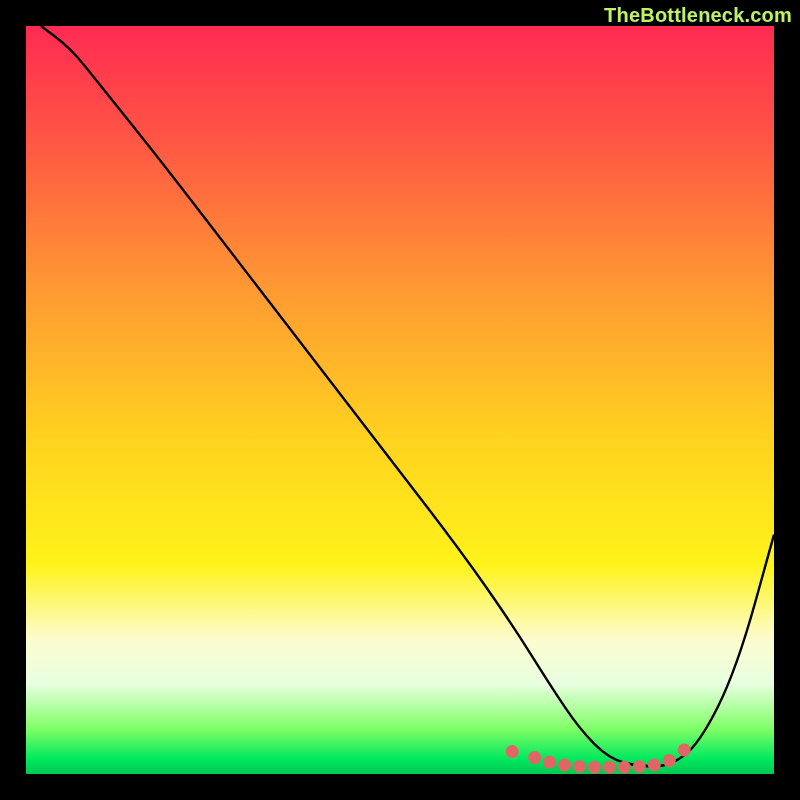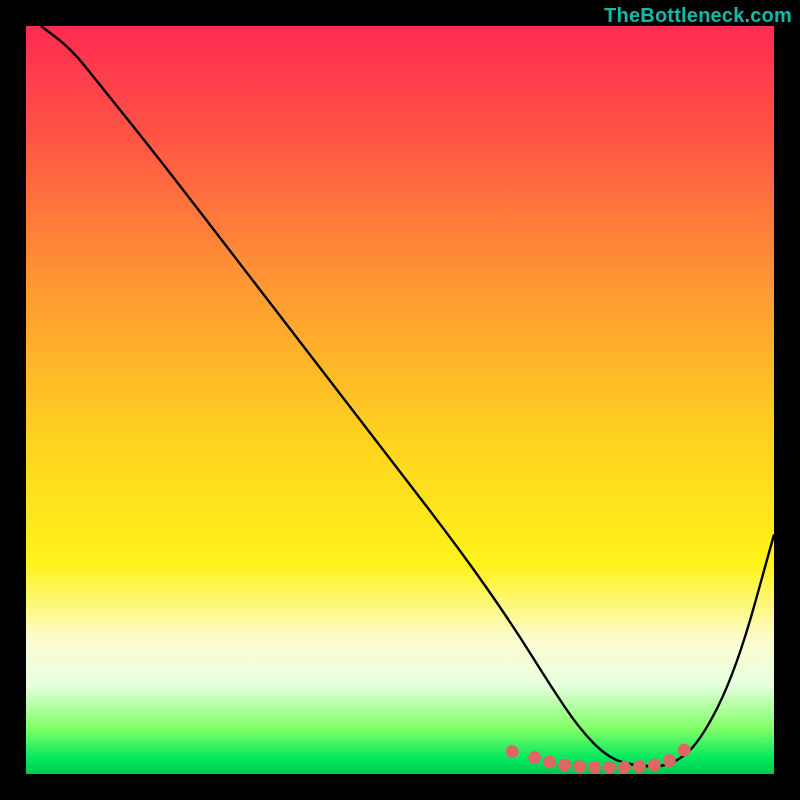--- a/index.html
+++ b/index.html
@@ -18,21 +18,21 @@
   svg {
     display: block;
   }
   .watermark {
     position: absolute;
     top: 4px;
     right: 8px;
     font-family: Arial, Helvetica, sans-serif;
     font-size: 20px;
     font-weight: 600;
-    color: #14b8a6;
+    color: #bef264;
     letter-spacing: 0.2px;
     user-select: none;
   }
 </style>
 </head>
 <body>
 
 <div class="chart-wrap">
   <svg id="chart-svg" width="800" height="800" viewBox="0 0 800 800">
     <defs>

